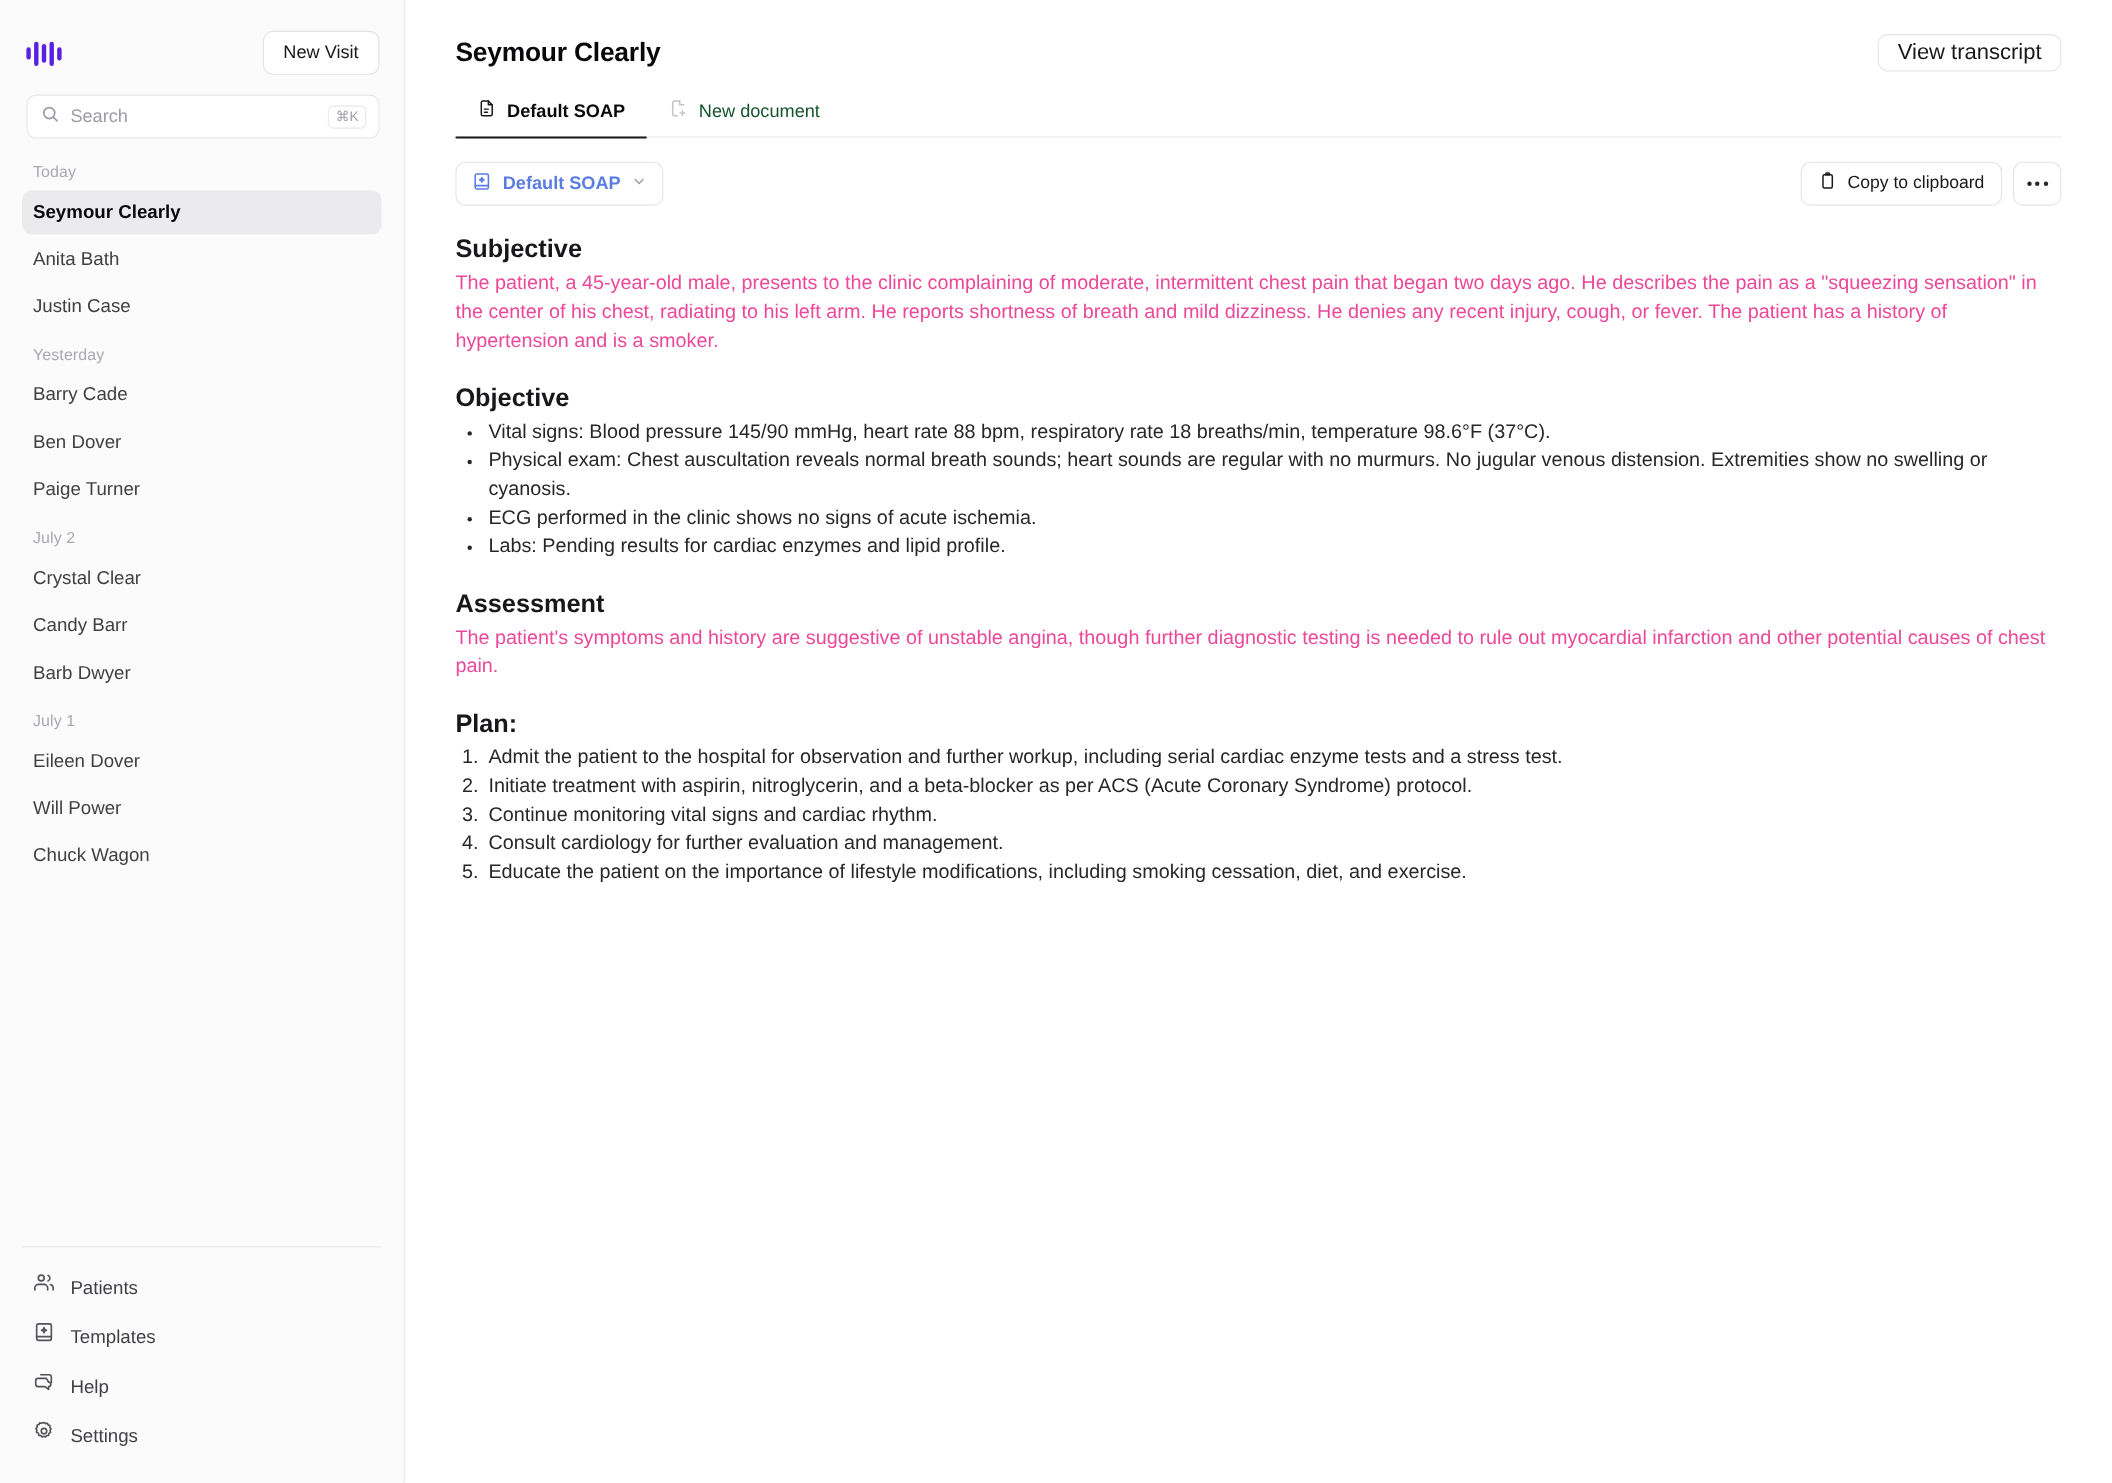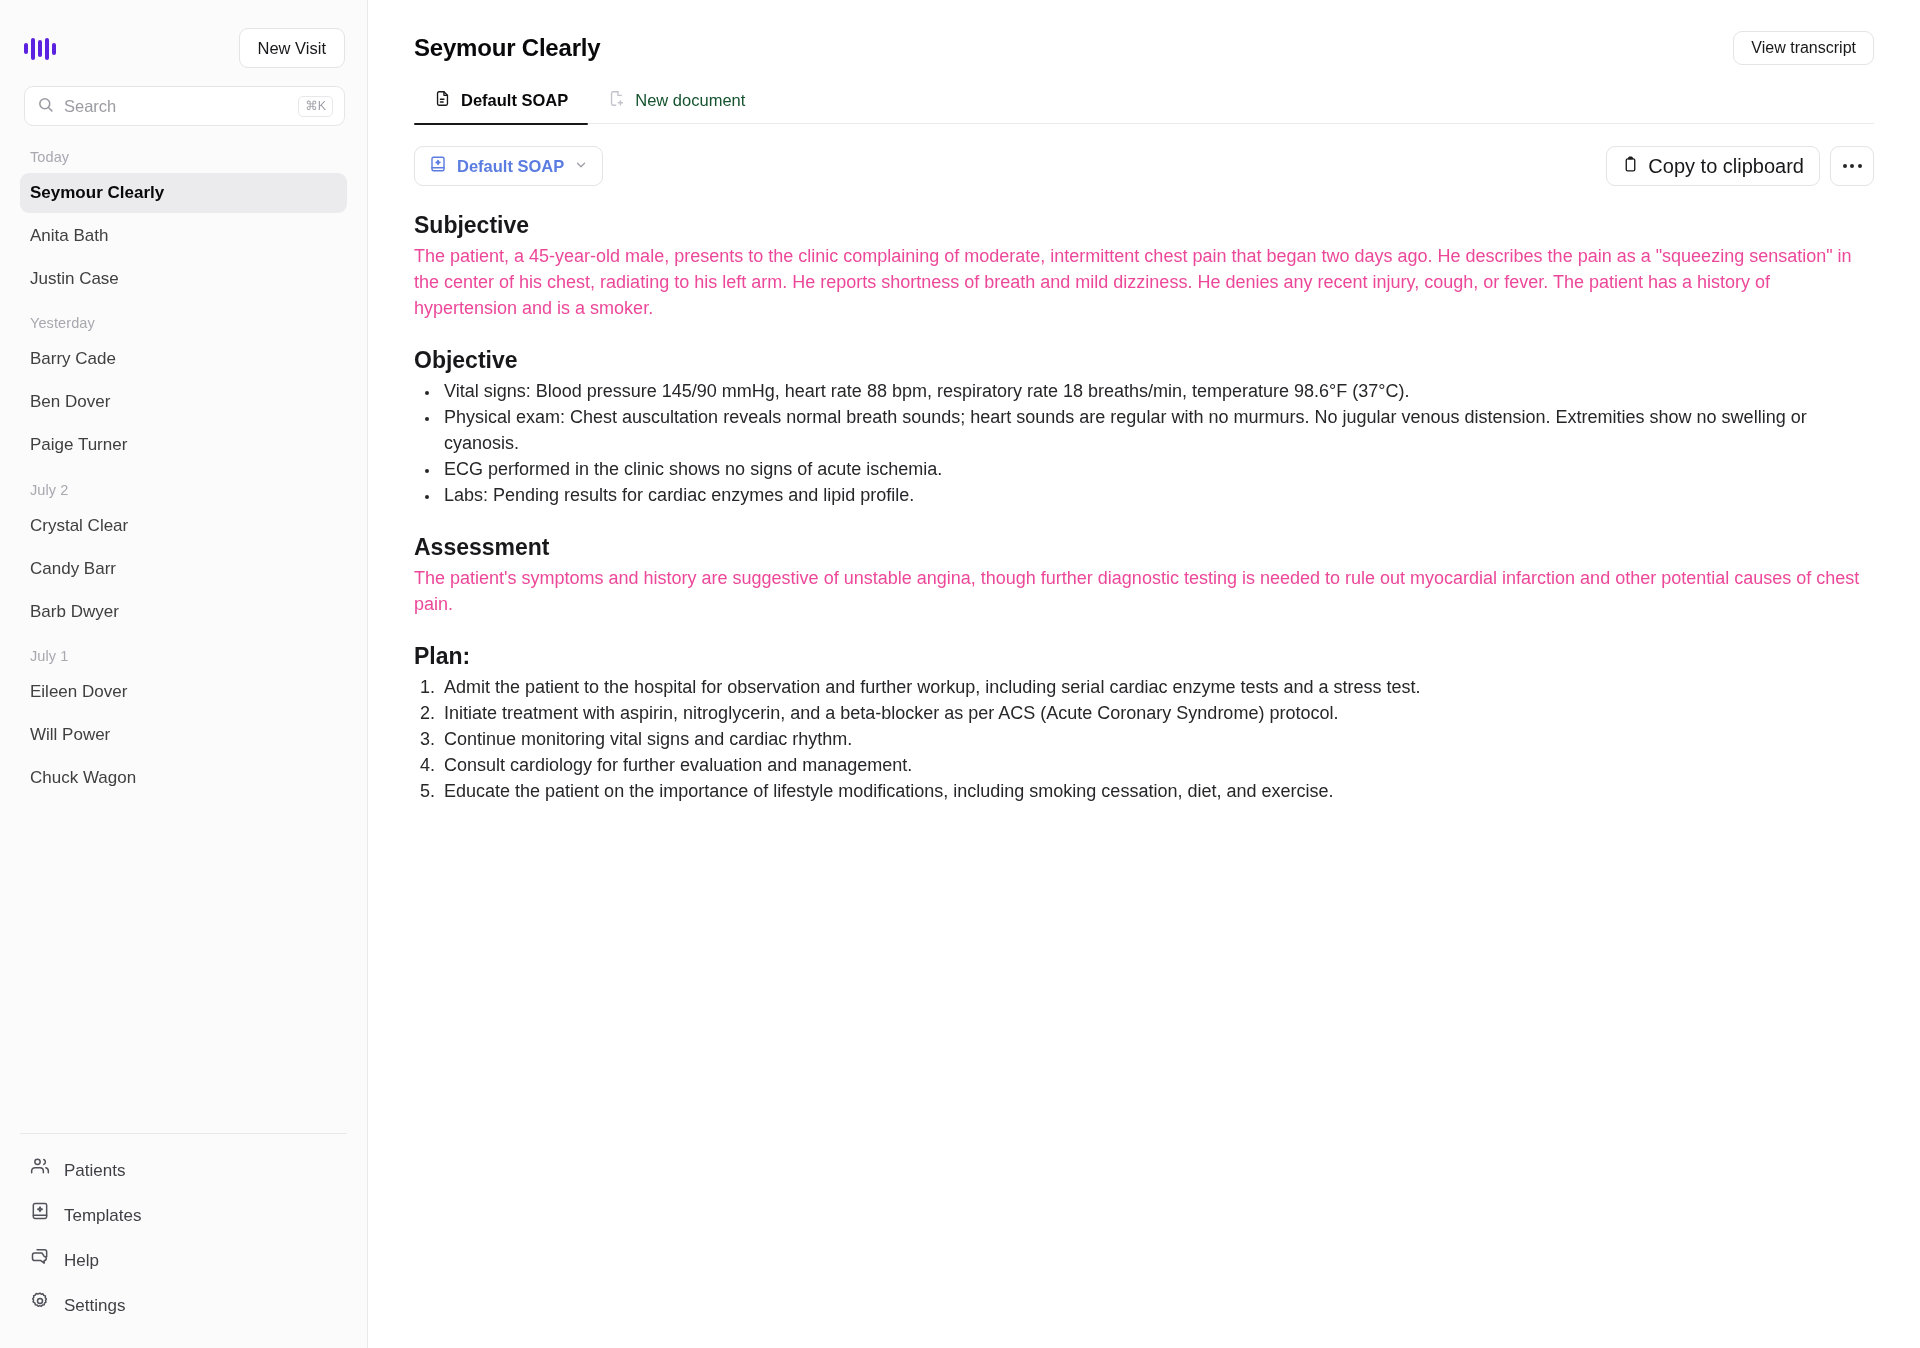--- a/index.html
+++ b/index.html
@@ -125,21 +125,21 @@
   .main-header {
     padding: 28px 46px 0 46px;
   }
   .header-row {
     display: flex;
     align-items: center;
     justify-content: space-between;
     height: 40px;
   }
   .patient-title { font-size: 24px; font-weight: 700; color: #09090b; letter-spacing: -.2px; }
-  .view-transcript { padding: 16px 17px; height: 32px; font-size: 16px; }
+  .view-transcript { padding: 16px 17px; height: 32px; font-size: 20px; }
 
   .tabs { display: flex; gap: 0; margin-top: 22px; border-bottom: 1px solid #eaeaed; }
   .tab {
     display: flex;
     align-items: center;
     gap: 10px;
     padding: 0 20px 13px 20px;
     font-size: 16.5px;
     color: #09090b;
     font-weight: 700;
@@ -171,21 +171,21 @@
     padding: 0 14px;
     border: 1px solid #e4e4e7;
     border-radius: 9px;
     background: #fff;
     color: #5b7ce0;
     font-size: 16.5px;
     font-weight: 700;
     cursor: pointer;
   }
   .tool-right { display: flex; align-items: center; gap: 10px; }
-  .copy-btn { height: 40px; padding: 0 15px; font-size: 20px; }
+  .copy-btn { height: 40px; padding: 0 15px; font-size: 16px; }
   .more-btn { width: 44px; height: 40px; padding: 0; }
   .dots { display: flex; gap: 3.5px; }
   .dots b { width: 4px; height: 4px; border-radius: 50%; background: #27272a; display: block; }
 
   
   .doc { padding: 26px 46px 40px 46px; overflow: hidden; }
   .sec-title {
     font-size: 23px;
     font-weight: 700;
     color: #18181b;

